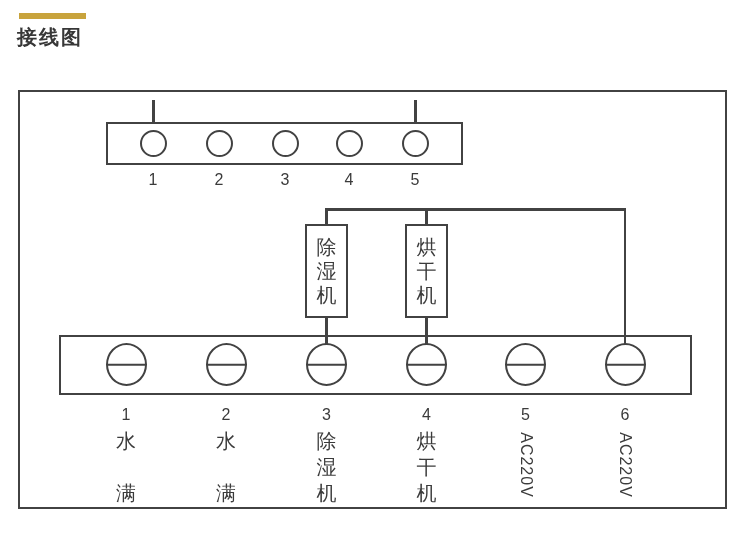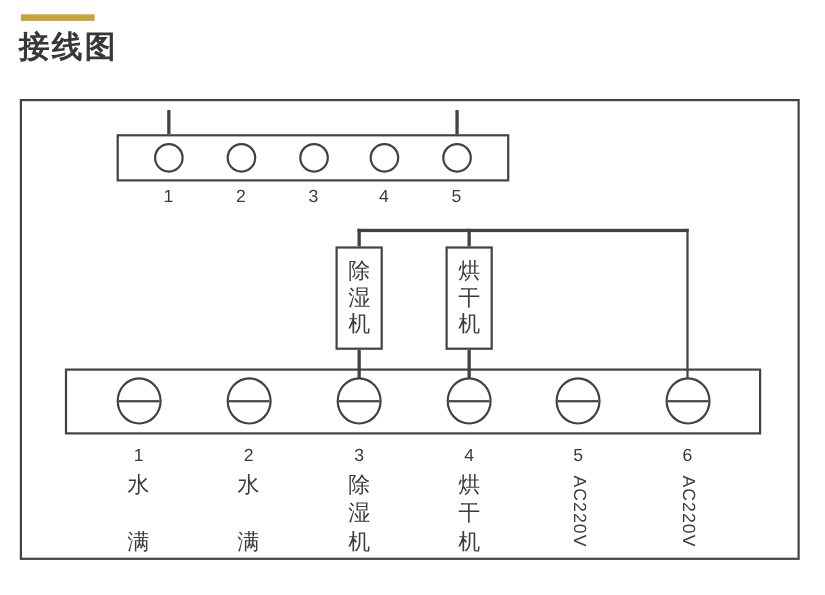--- a/index.html
+++ b/index.html
@@ -6,21 +6,21 @@
   :root{
     --accent:#C8A33C;
     --line:#424242;
     --text:#3B3B3B;
   }
   html,body{ background:#ffffff; }
   body{ font-family:"Liberation Sans","DejaVu Sans",sans-serif; }
   .page{ position:relative; width:750px; height:541px; background:#fff; overflow:hidden; }
 
   .accent-bar{ position:absolute; left:19px; top:13px; width:67px; height:6px; background:var(--accent); }
-  .title{ position:absolute; left:17px; top:24px; font-size:28px; font-weight:700; letter-spacing:2px; color:#373737; }
+  .title{ position:absolute; left:17px; top:24px; font-size:20px; font-weight:700; letter-spacing:2px; color:#373737; }
 
   .frame{ position:absolute; left:18px; top:90px; width:709px; height:419px; border:2.5px solid var(--line); background:#fff; }
 
   .topstrip{ position:absolute; left:86px; top:30px; width:357px; height:43px; border:2.5px solid var(--line); background:#fff; }
   .bottomstrip{ position:absolute; left:39px; top:243px; width:633px; height:60px; border:2.5px solid var(--line); background:#fff; }
 
   .wire{ position:absolute; background:var(--line); }
   .wire.h{ height:2.5px; }
   .wire.v{ width:2.5px; }
 

